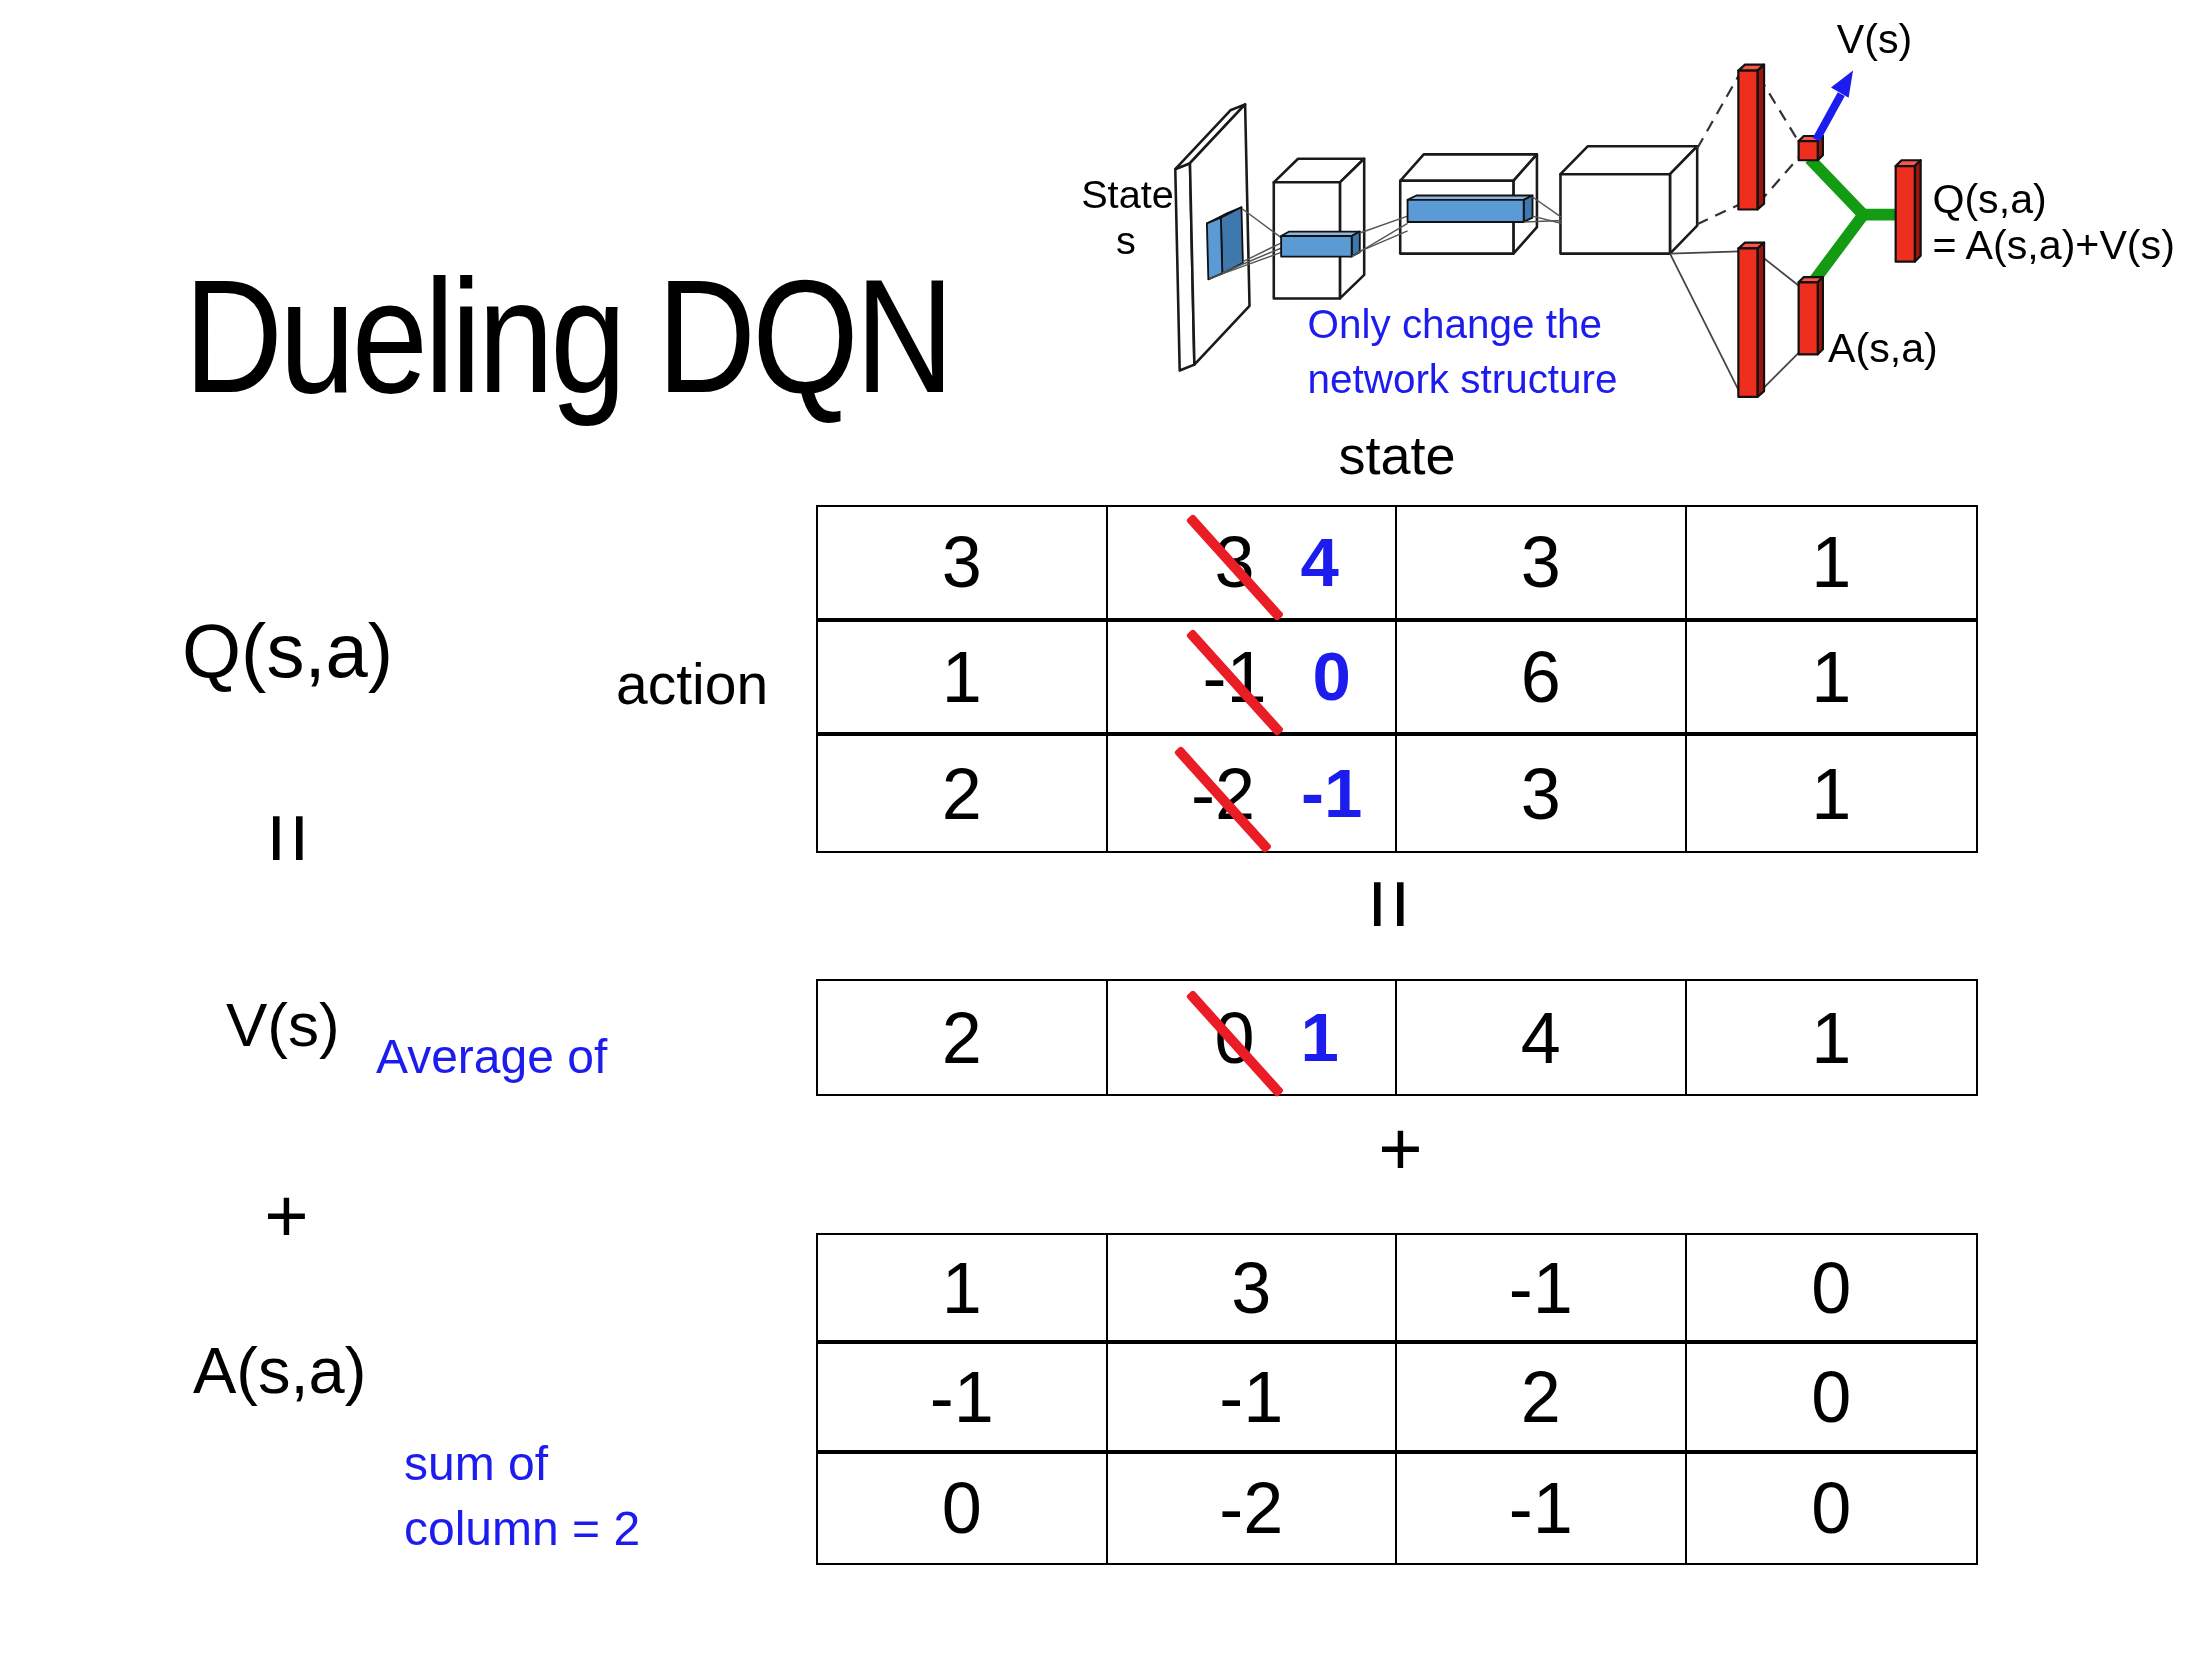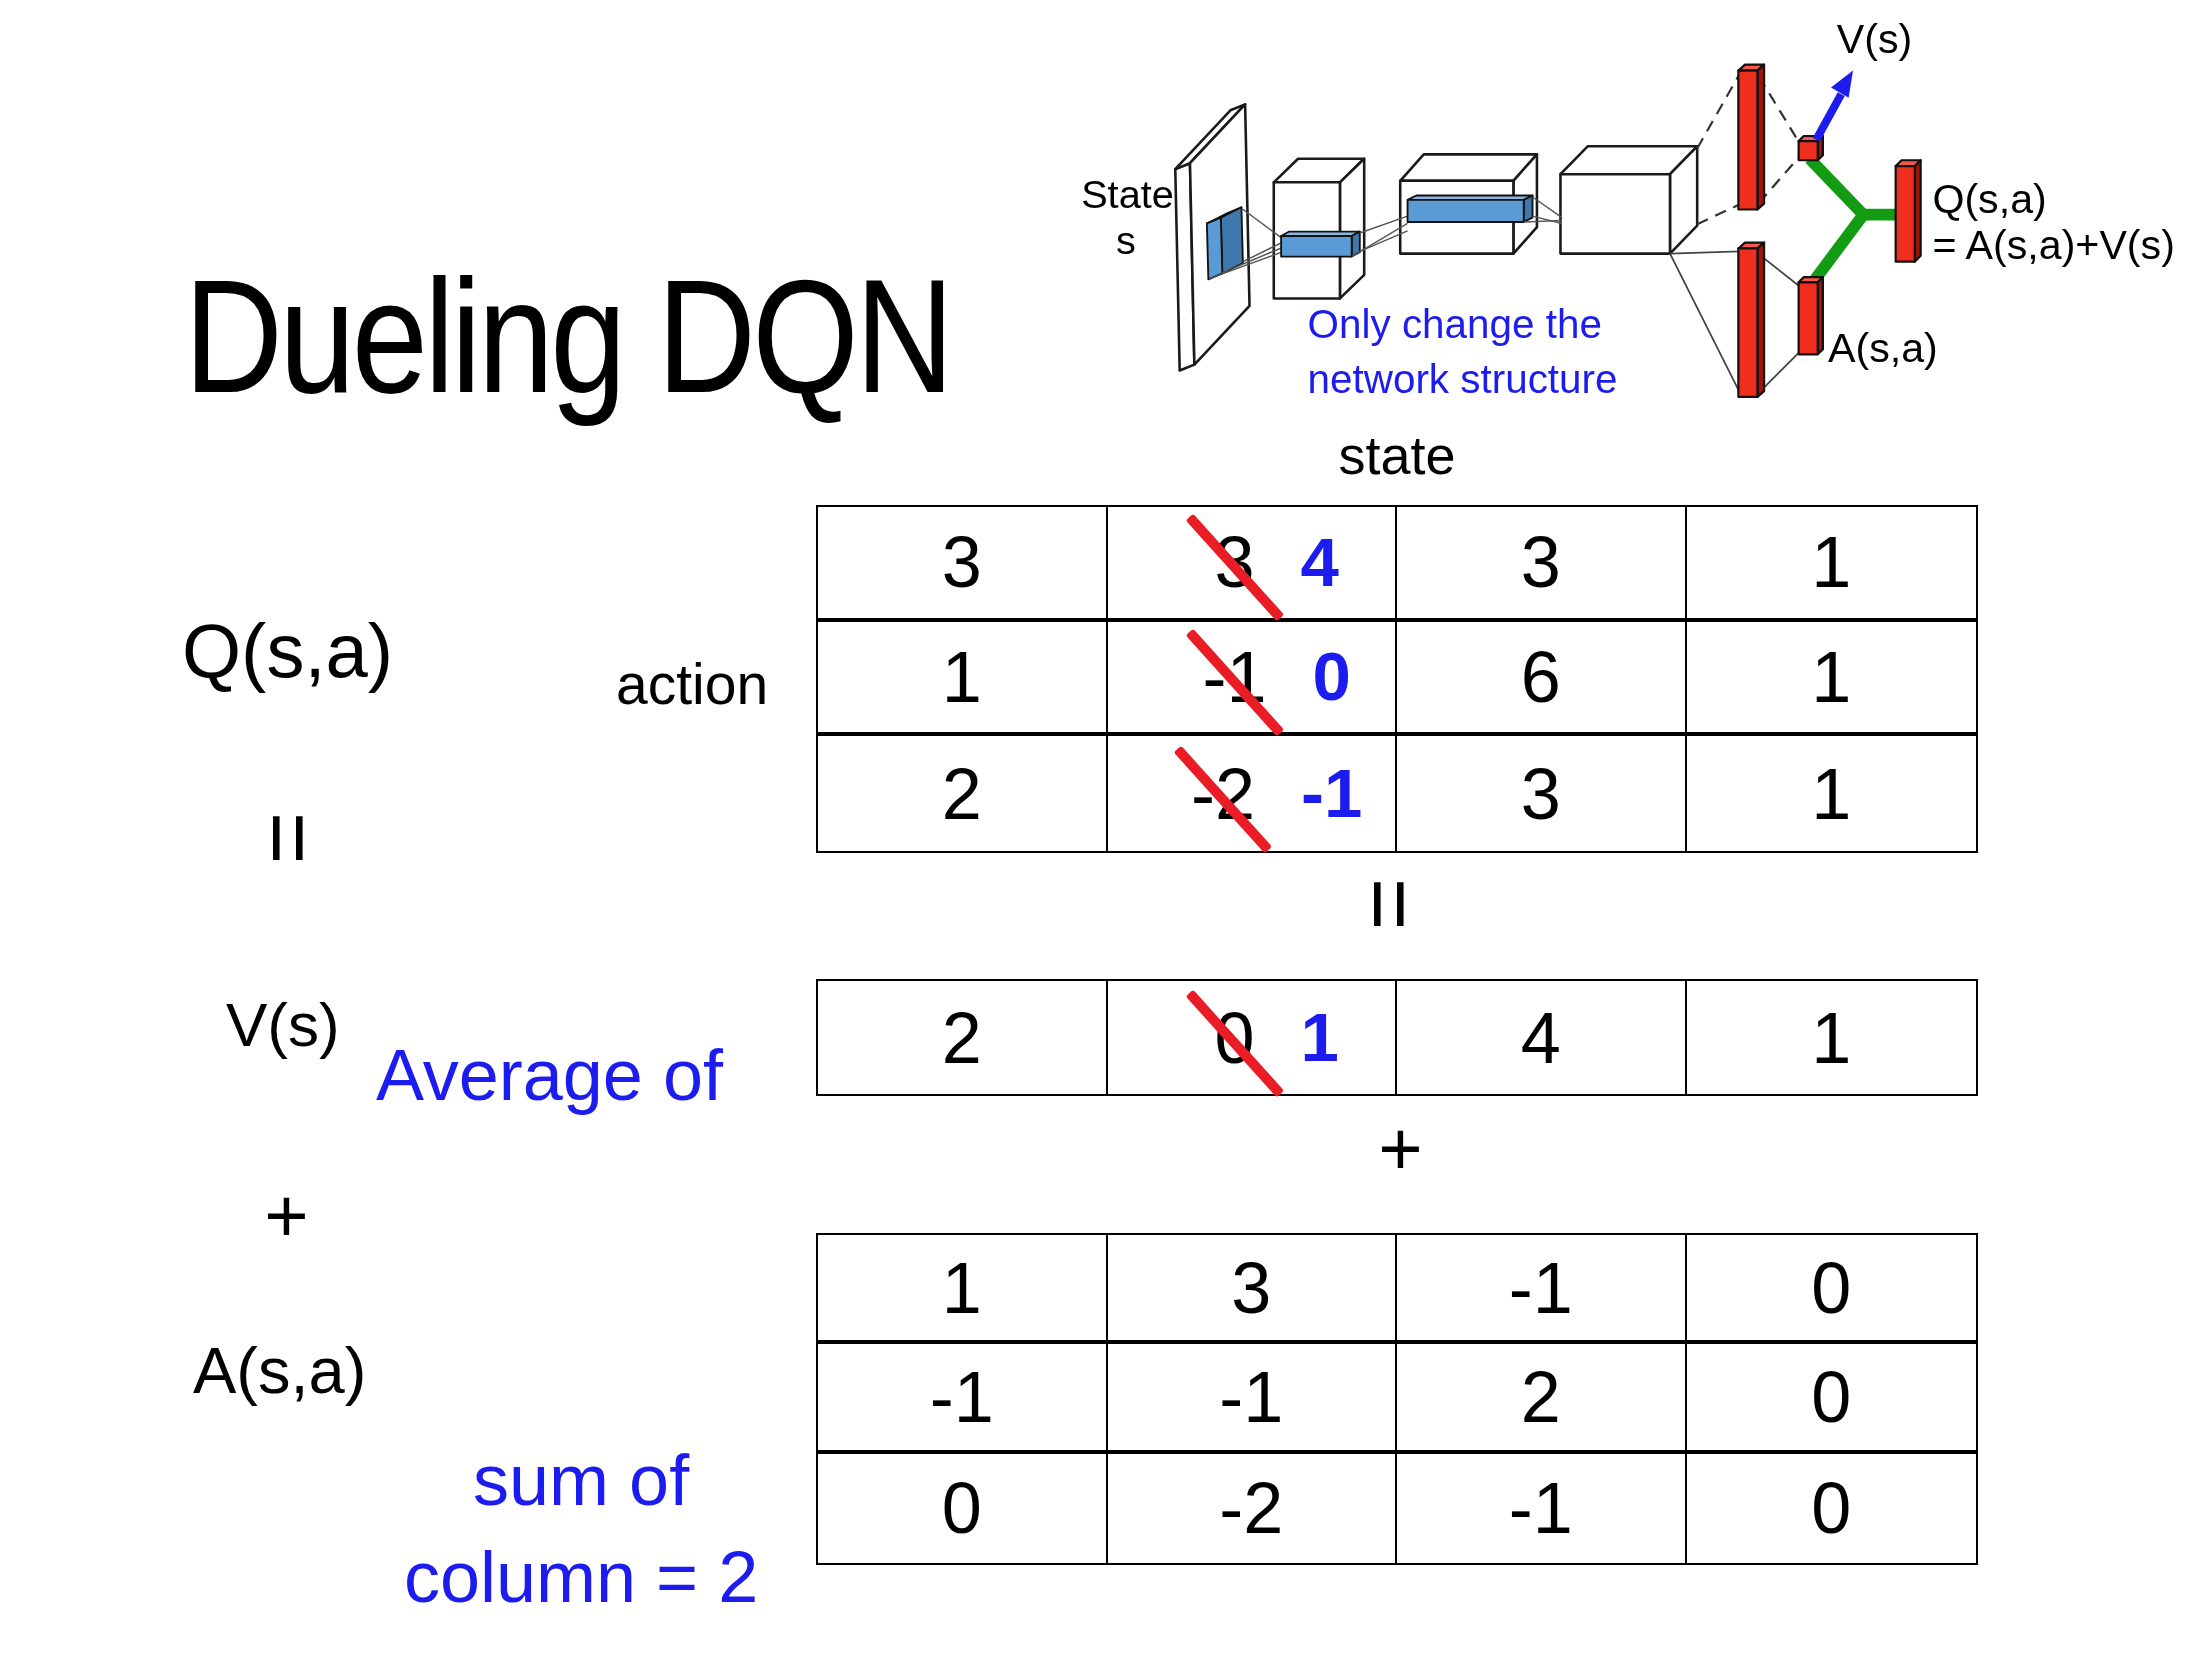--- a/index.html
+++ b/index.html
@@ -27,21 +27,21 @@
   .state-lbl{left:1294px;top:428px;width:206px;text-align:center;font-size:54px;}
   .v-lbl{left:226px;top:994px;font-size:62px;}
   .a-lbl{left:193px;top:1338px;font-size:65px;}
   .sign{position:absolute;display:flex;align-items:center;justify-content:center;line-height:1;}
   .eq{width:96px;height:96px;font-size:90px;transform:rotate(90deg);}
   .eq-left{left:241px;top:790px;}
   .eq-center{left:1342px;top:856px;}
   .plus{width:91px;height:91px;font-size:76px;}
   .plus-left{left:241px;top:1170px;}
   .plus-center{left:1355px;top:1103px;}
-  .note{position:absolute;color:var(--blue,#1c1cef);font-size:72px;white-space:nowrap;text-align:center;}
+  .note{position:absolute;color:var(--blue,#1c1cef);font-size:48px;white-space:nowrap;}
   .note span{display:block;}
   .avg-note{left:376px;top:1020px;line-height:1.55;}
   .sum-note{left:376px;top:1432px;line-height:1.35;margin-left:28px;}
   
   .table{
     position:absolute;display:grid;grid-template-columns:repeat(4,1fr);
     grid-auto-rows:1fr;border:2.9px solid #000;background:#fff;box-sizing:border-box;
   }
   .q-table{left:816px;top:505px;width:1162px;height:348px;}
   .v-table{left:816px;top:979px;width:1162px;height:117px;}

